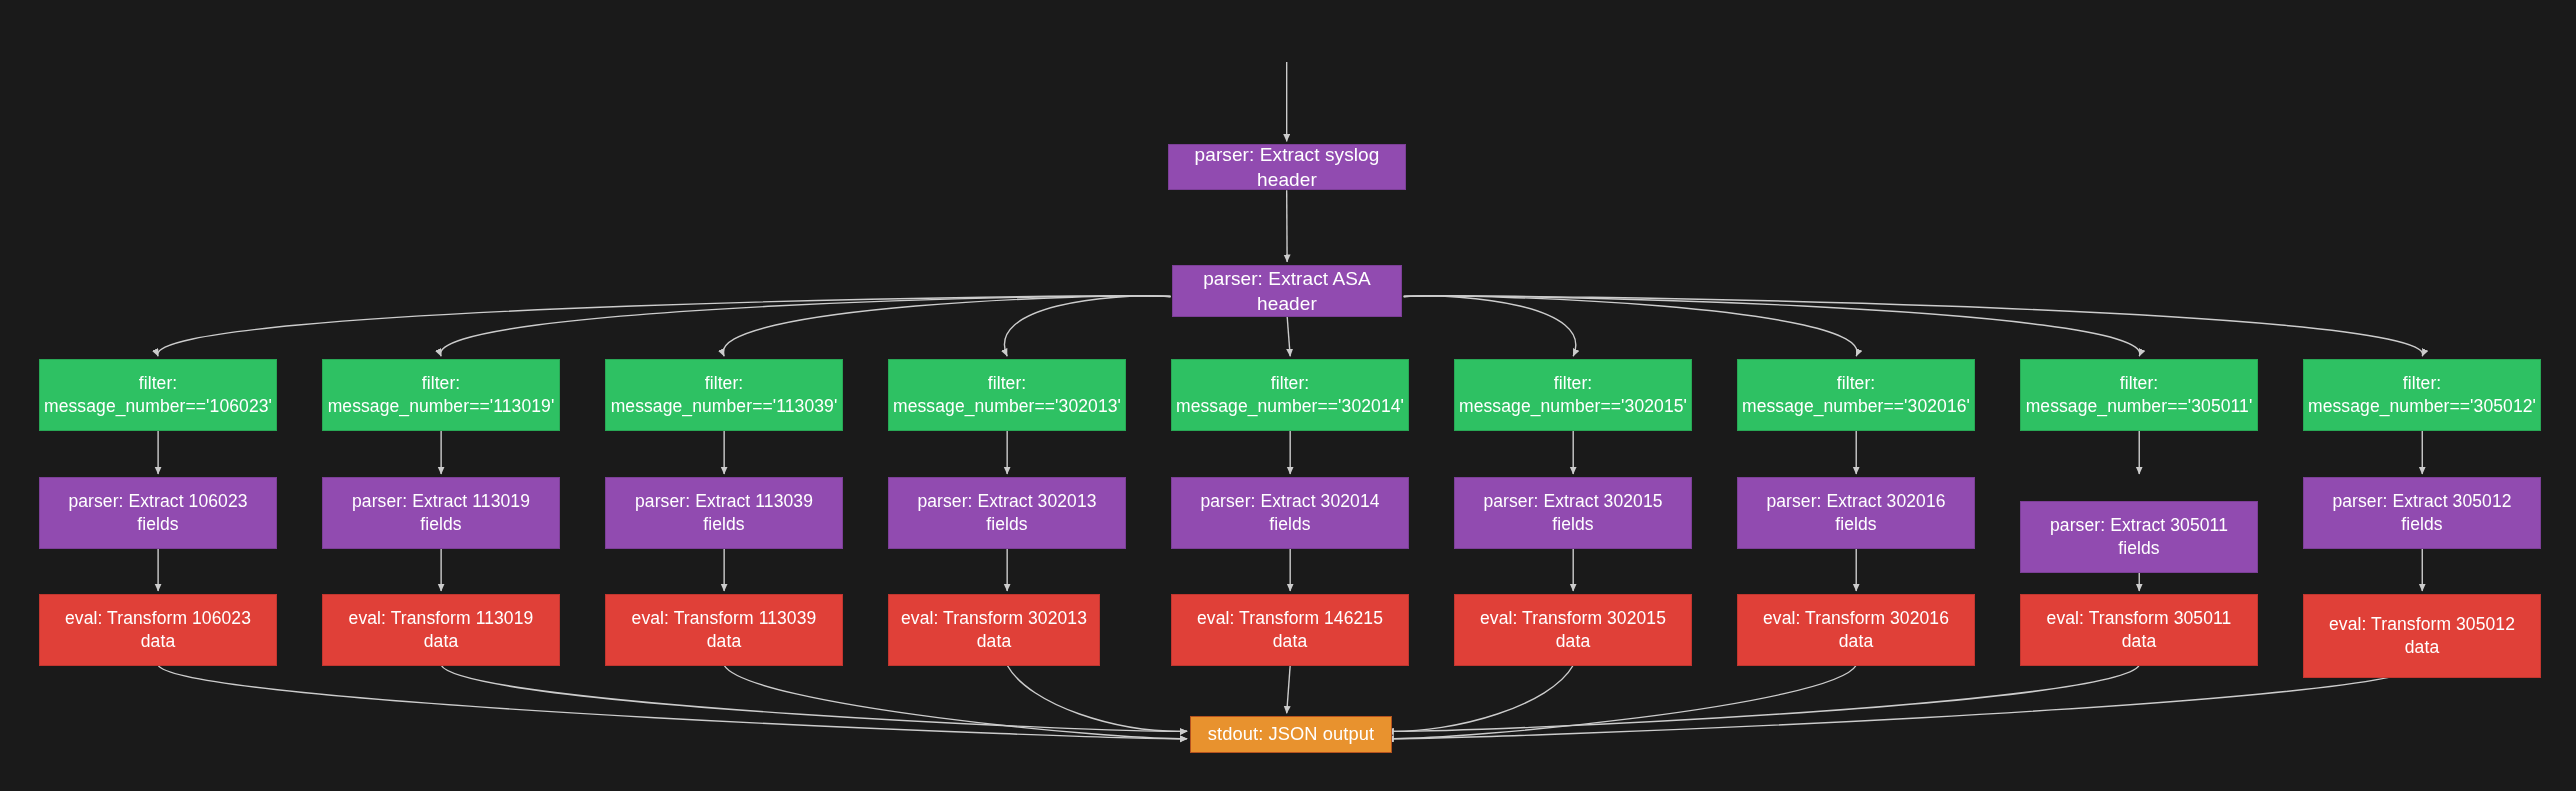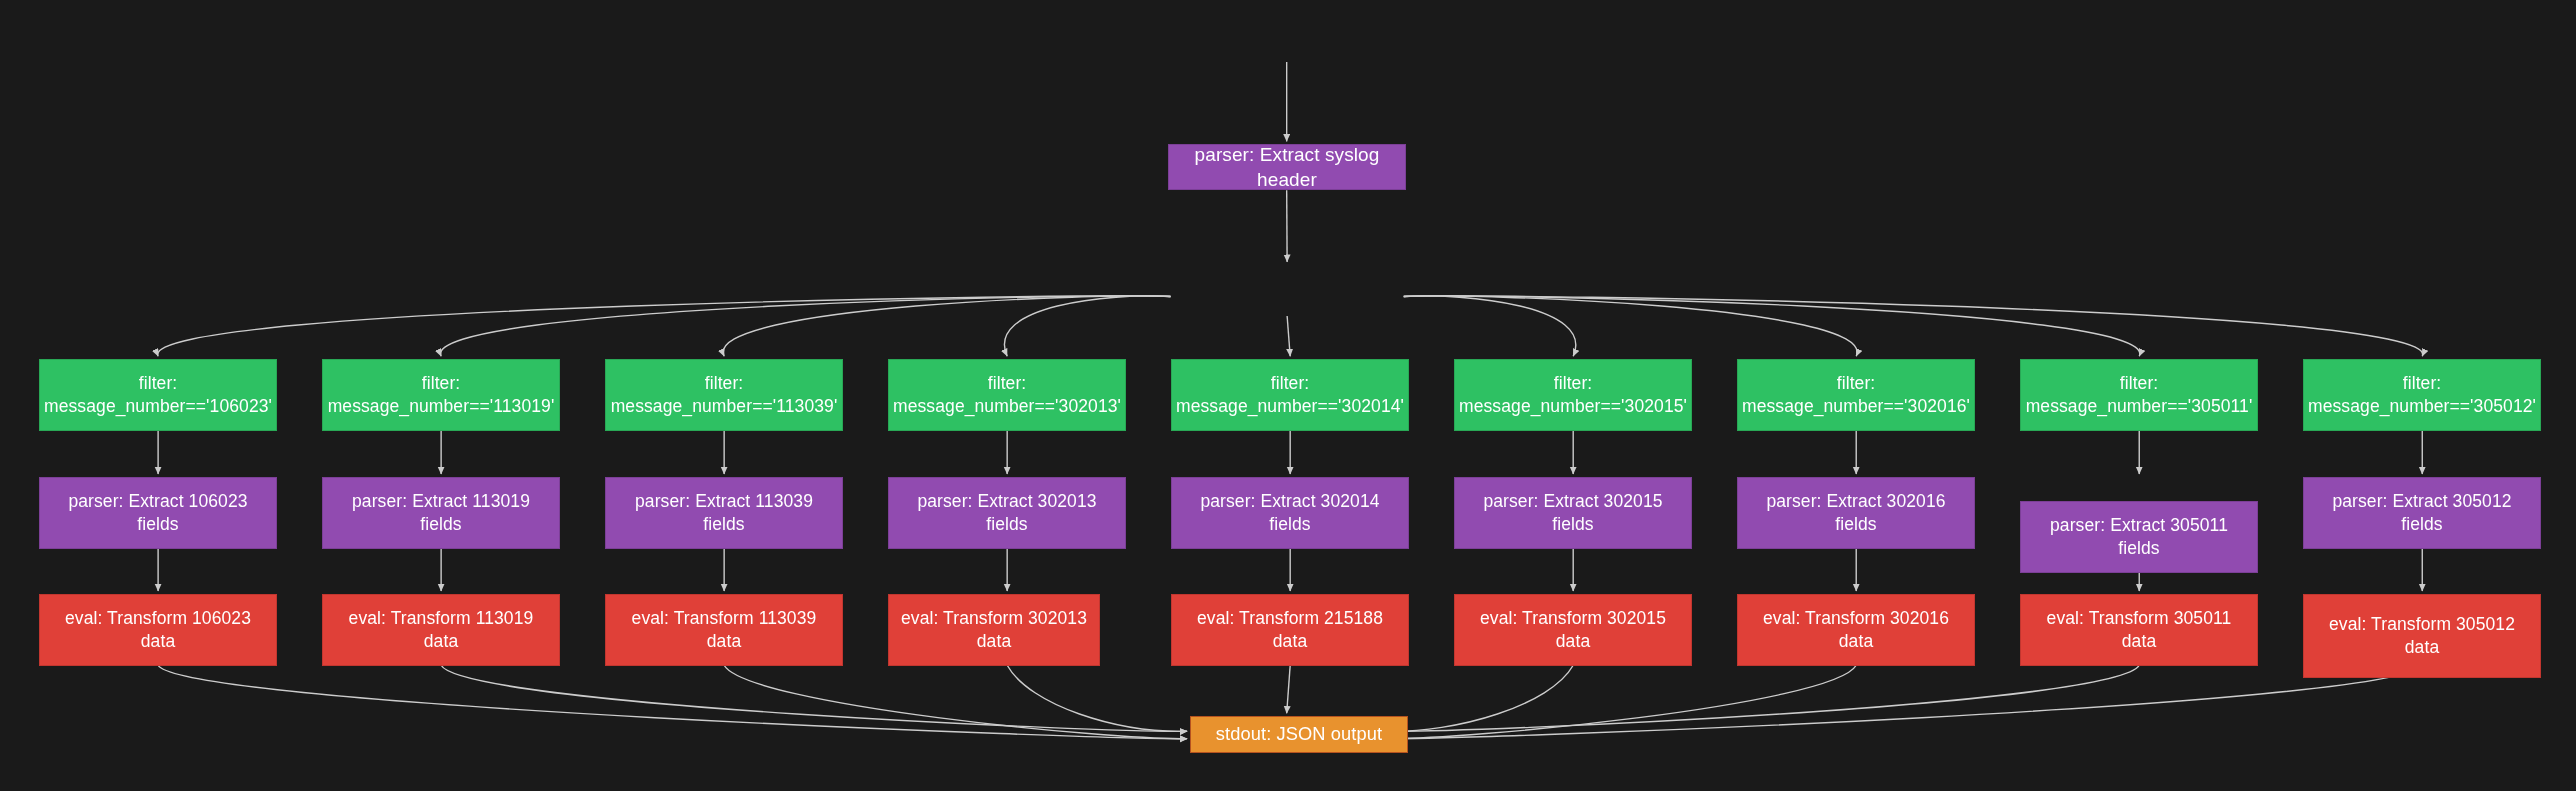--- a/index.html
+++ b/index.html
@@ -119,20 +119,21 @@
         <path d="M2125,762 C2099,808 1667,848.04 1587,846.04"></path>
         <path d="M2449,762 C2423,808 1667,839.64 1587,837.64"></path>
         <path d="M2773,762 C2747,808 1667,848.04 1587,846.04"></path>
       </g>
   </svg>
 
 
   <div class="node parser" style="left: 1168px; top: 144px; width: 238px; height: 46px;">parser: Extract syslog
 header</div>
 
+  <div class="node parser" style="left: 1172px; top: 265px; width: 230px; height: 52px;">parser: Extract ASA header</div>
 
   <div id="branch-nodes">
       <div class="node filter" style="left: 39px; top: 359px; width: 238px; height: 72px;">filter:
 message_number=='106023'</div>
       <div class="node parserfield" style="left: 39px; top: 477px; width: 238px; height: 72px;">parser: Extract 106023
 fields</div>
       <div class="node evalnode" style="left: 39px; top: 594px; width: 238px; height: 72px;">eval: Transform 106023
 data</div>
       <div class="node filter" style="left: 322px; top: 359px; width: 238px; height: 72px;">filter:
 message_number=='113019'</div>
@@ -149,21 +150,21 @@
       <div class="node filter" style="left: 888px; top: 359px; width: 238px; height: 72px;">filter:
 message_number=='302013'</div>
       <div class="node parserfield" style="left: 888px; top: 477px; width: 238px; height: 72px;">parser: Extract 302013
 fields</div>
       <div class="node evalnode" style="left: 888px; top: 594px; width: 212px; height: 72px;">eval: Transform 302013
 data</div>
       <div class="node filter" style="left: 1171px; top: 359px; width: 238px; height: 72px;">filter:
 message_number=='302014'</div>
       <div class="node parserfield" style="left: 1171px; top: 477px; width: 238px; height: 72px;">parser: Extract 302014
 fields</div>
-      <div class="node evalnode" style="left: 1171px; top: 594px; width: 238px; height: 72px;">eval: Transform 215188
+      <div class="node evalnode" style="left: 1171px; top: 594px; width: 238px; height: 72px;">eval: Transform 146215
 data</div>
       <div class="node filter" style="left: 1454px; top: 359px; width: 238px; height: 72px;">filter:
 message_number=='302015'</div>
       <div class="node parserfield" style="left: 1454px; top: 477px; width: 238px; height: 72px;">parser: Extract 302015
 fields</div>
       <div class="node evalnode" style="left: 1454px; top: 594px; width: 238px; height: 72px;">eval: Transform 302015
 data</div>
       <div class="node filter" style="left: 1737px; top: 359px; width: 238px; height: 72px;">filter:
 message_number=='302016'</div>
       <div class="node parserfield" style="left: 1737px; top: 477px; width: 238px; height: 72px;">parser: Extract 302016
@@ -177,16 +178,16 @@
       <div class="node evalnode" style="left: 2020px; top: 594px; width: 238px; height: 72px;">eval: Transform 305011
 data</div>
       <div class="node filter" style="left: 2303px; top: 359px; width: 238px; height: 72px;">filter:
 message_number=='305012'</div>
       <div class="node parserfield" style="left: 2303px; top: 477px; width: 238px; height: 72px;">parser: Extract 305012
 fields</div>
       <div class="node evalnode" style="left: 2303px; top: 594px; width: 238px; height: 84px;">eval: Transform 305012
 data</div>
     </div>
 
-  <div class="node sink" style="left: 1190px; top: 716px; width: 218px; height: 37px;">stdout: JSON output</div>
+  <div class="node sink" style="left: 1190px; top: 716px; width: 202px; height: 37px;">stdout: JSON output</div>
 
 </div>
 
 
 </body></html>

